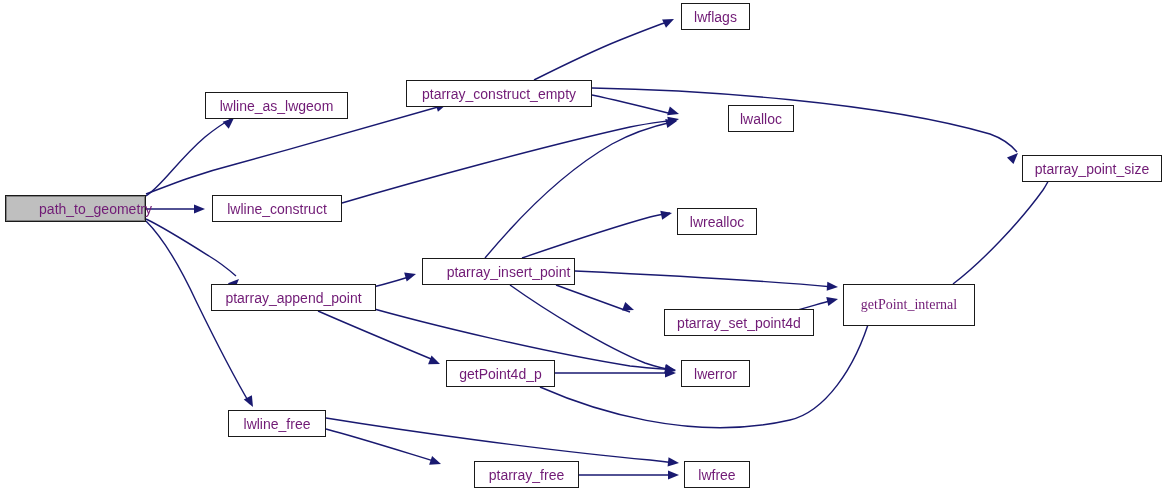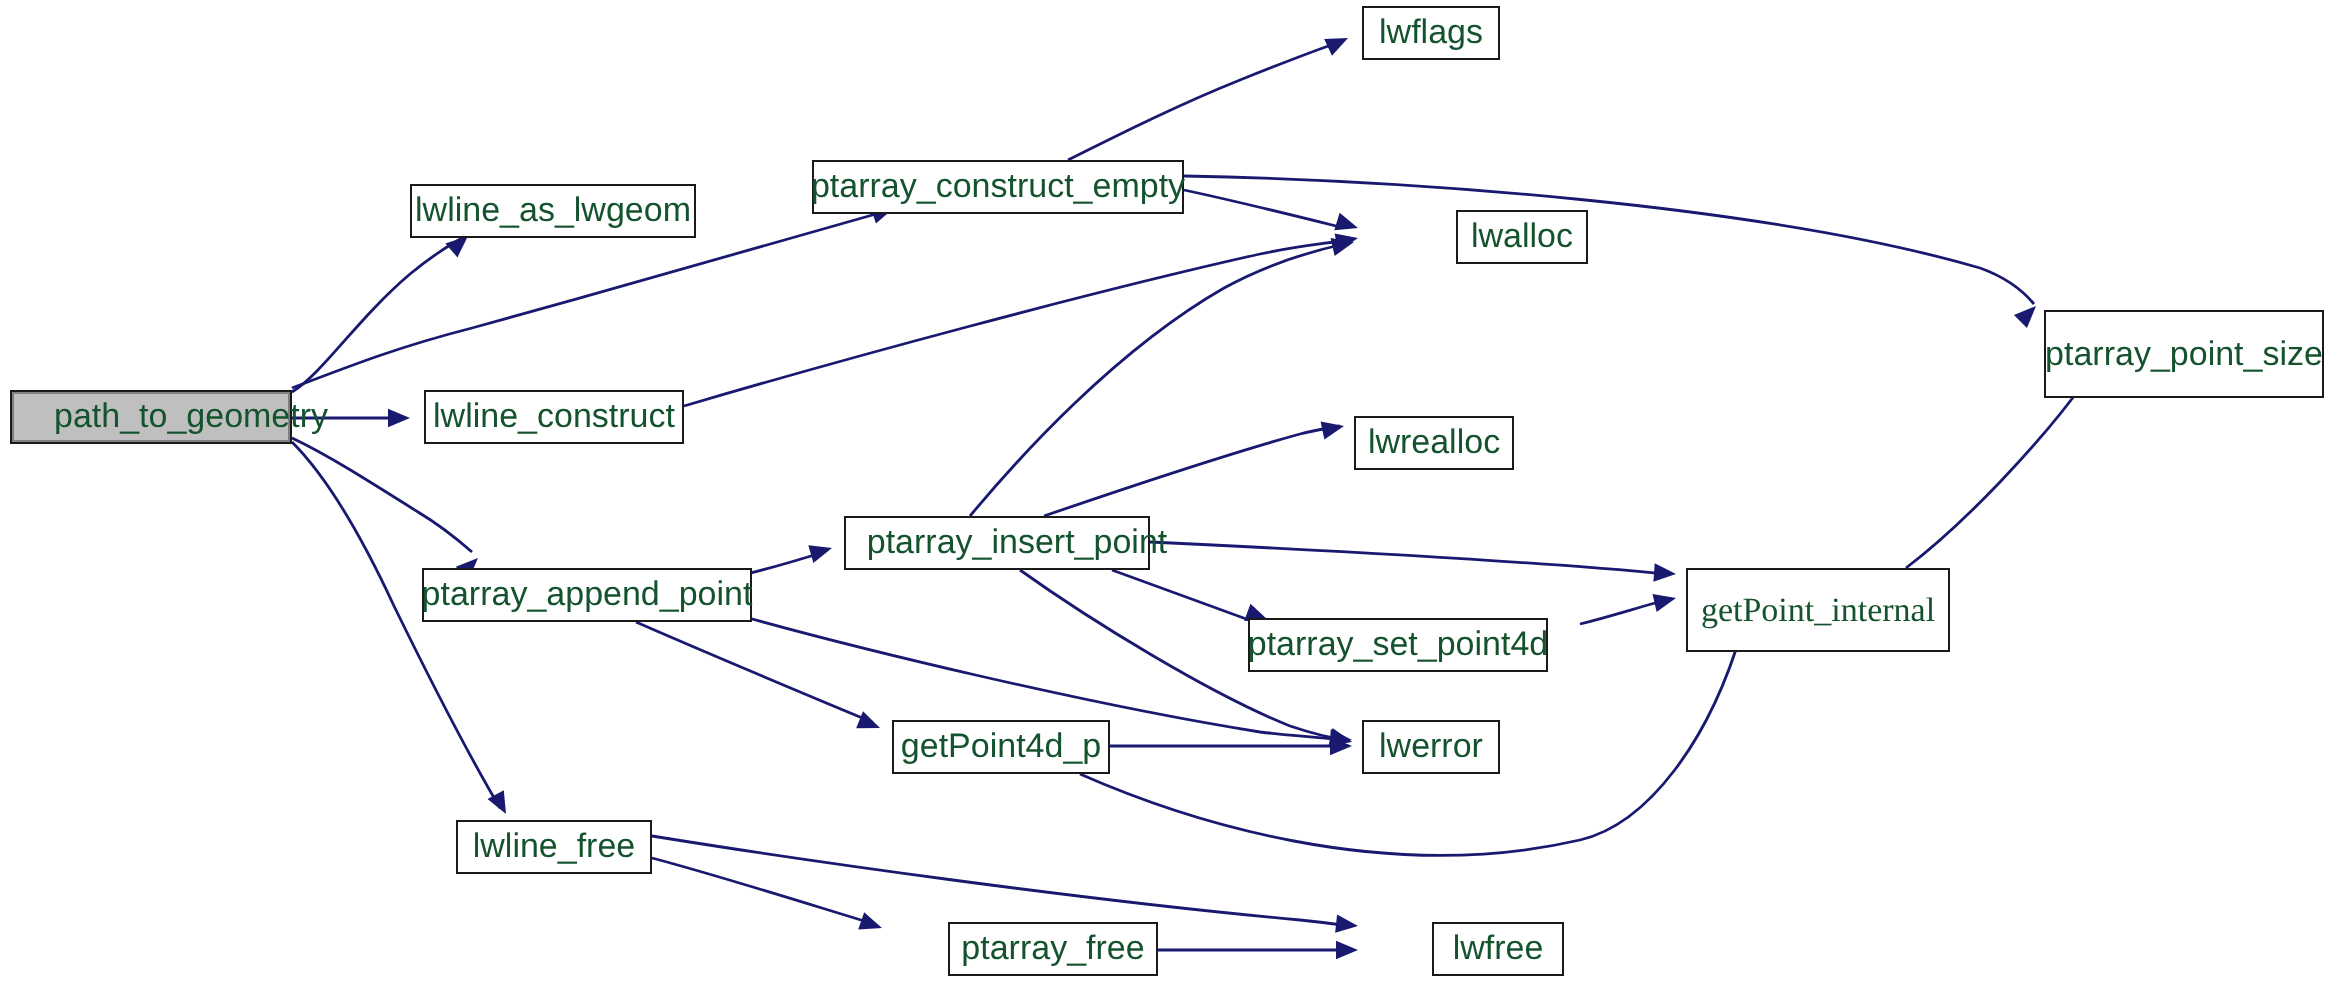--- a/index.html
+++ b/index.html
@@ -22,22 +22,22 @@
     top: 0;
     width: 1169px;
     height: 493px;
     pointer-events: none;
   }
   .gnode {
     position: absolute;
     box-sizing: border-box;
     border: 1px solid #1a1a1a;
     background: #ffffff;
-    color: #14532d;
-    font-size: 17px;
+    color: #701a75;
+    font-size: 14px;
     line-height: 1;
     display: flex;
     align-items: center;
     justify-content: center;
     white-space: nowrap;
     letter-spacing: 0px;
     z-index: 5;
   }
   .gnode.highlight {
     background: #bfbfbf;
@@ -139,29 +139,29 @@
       </div>
       <div class="gnode" style="left: 681px; top: 3px; width: 69px; height: 27px;">
         <span class="label">lwflags</span>
       </div>
       <div class="gnode" style="left: 684px; top: 105px; width: 66px; height: 27px; margin-left: 44px;">
         <span class="label">lwalloc</span>
       </div>
       <div class="gnode" style="left: 677px; top: 208px; width: 80px; height: 27px;">
         <span class="label">lwrealloc</span>
       </div>
-      <div class="gnode" style="left: 624px; top: 309px; width: 150px; height: 27px;">
+      <div class="gnode" style="left: 664px; top: 309px; width: 150px; height: 27px;">
         <span class="label">ptarray_set_point4d</span>
       </div>
       <div class="gnode" style="left: 681px; top: 360px; width: 69px; height: 27px;">
         <span class="label">lwerror</span>
       </div>
-      <div class="gnode" style="left: 684px; top: 461px; width: 66px; height: 27px; margin-left: 32px;">
+      <div class="gnode" style="left: 684px; top: 461px; width: 66px; height: 27px;">
         <span class="label">lwfree</span>
       </div>
       <div class="gnode" style="left: 843px; top: 284px; width: 132px; height: 42px; font-family: Liberation Serif, serif;">
         <span class="label">getPoint_internal</span>
       </div>
-      <div class="gnode" style="left: 1022px; top: 155px; width: 140px; height: 44px;">
+      <div class="gnode" style="left: 1022px; top: 155px; width: 140px; height: 27px;">
         <span class="label">ptarray_point_size</span>
       </div>
     </div>
 </div>
 
 </body></html>

